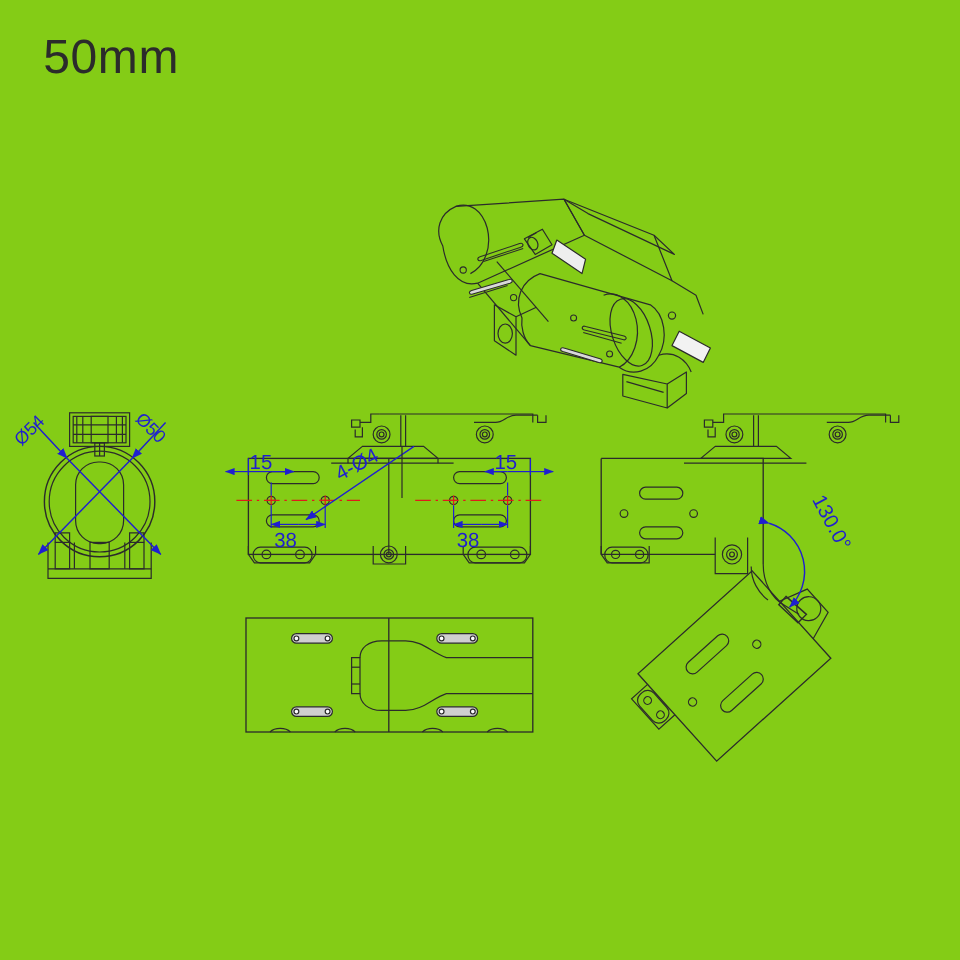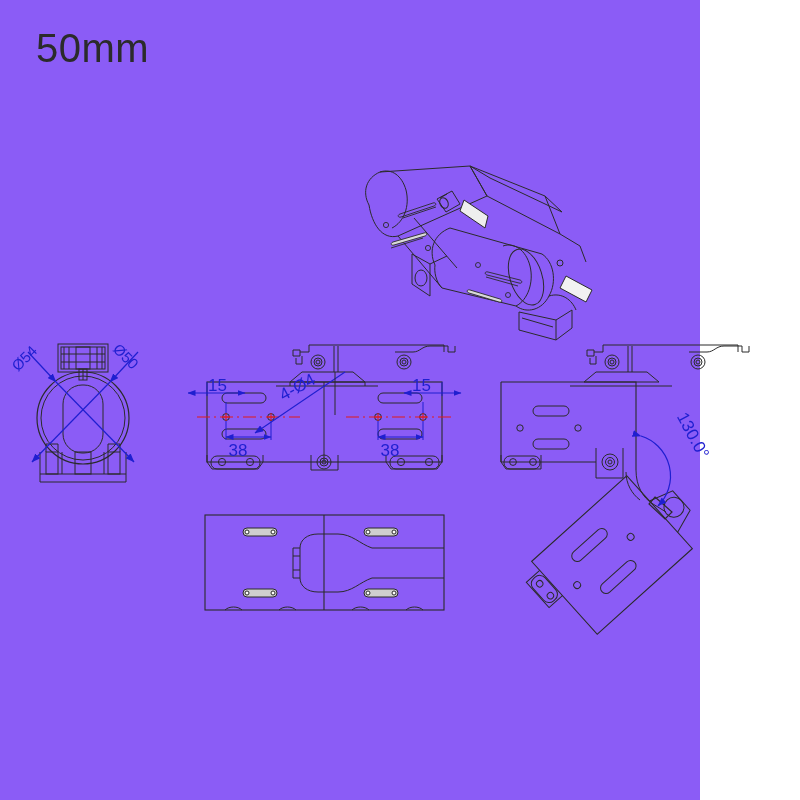--- a/index.html
+++ b/index.html
@@ -1,17 +1,17 @@
 <!DOCTYPE html>
 <html><head>
 <meta charset="utf-8">
 <style>
   html,body{margin:0;padding:0;background:#ffffff;}
   body{width:800px;height:800px;overflow:hidden;font-family:"Liberation Sans",sans-serif;}
-  #stage{position:relative;width:700px;height:800px;background:#8b5cf6;}
+  #stage{position:relative;width:800px;height:800px;background:#84cc16;}
   #title{
     position:absolute;left:36px;top:28px;
     font-size:40px;font-weight:400;color:#2b2b2b;
     letter-spacing:0.5px;line-height:1;
     font-family:"Liberation Sans",sans-serif;
   }
   svg{position:absolute;left:0;top:0;width:800px;height:800px;display:block;}
   .dimtext{
     font-family:"Liberation Sans",sans-serif;
     font-size:15px;

